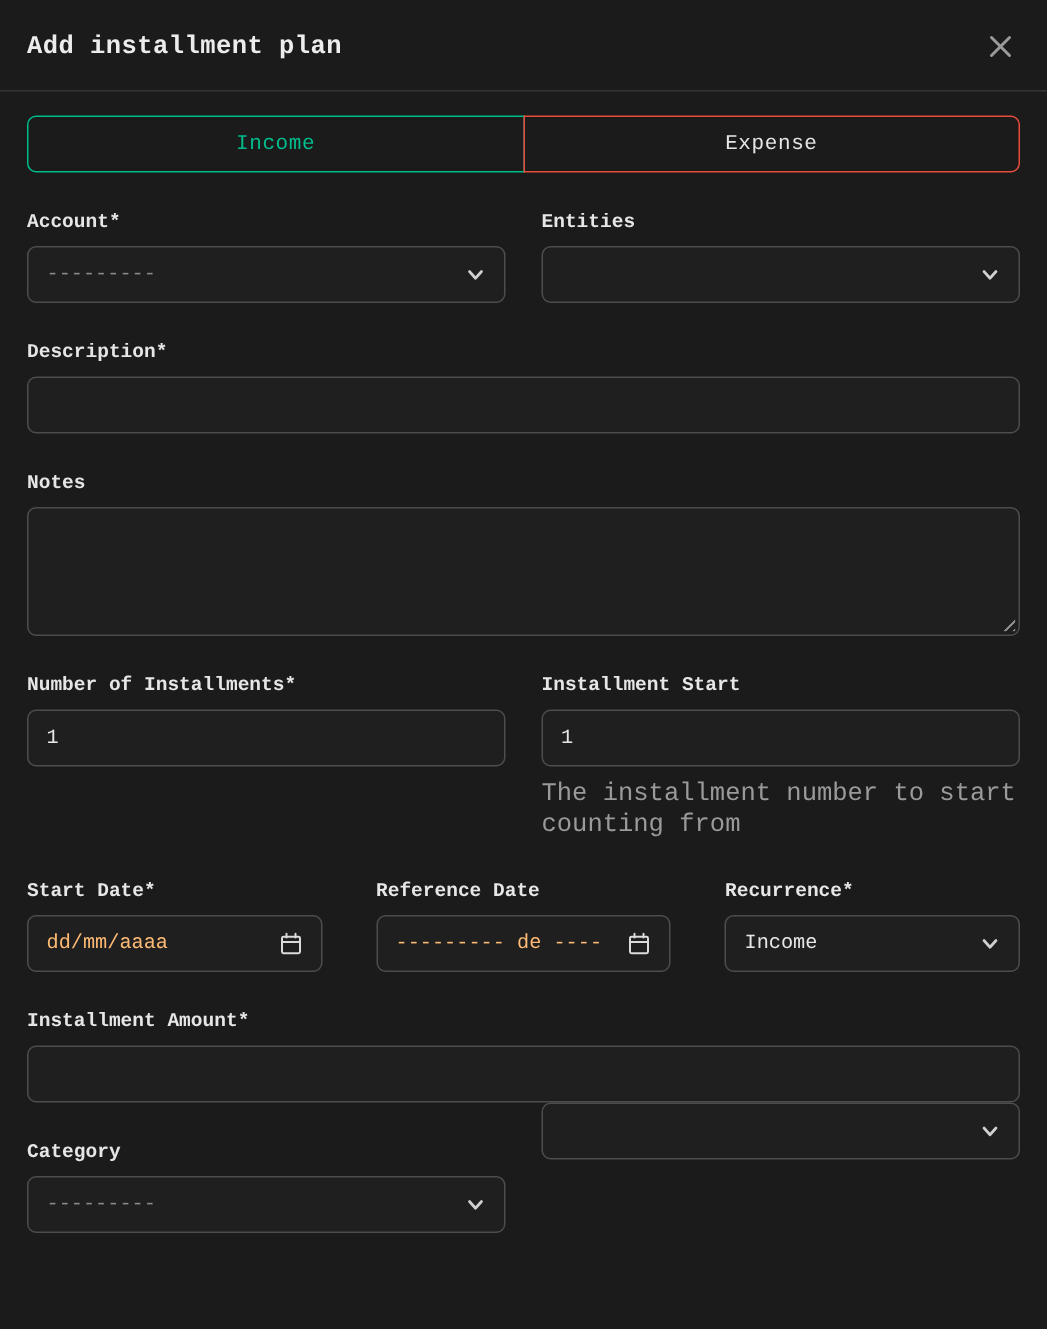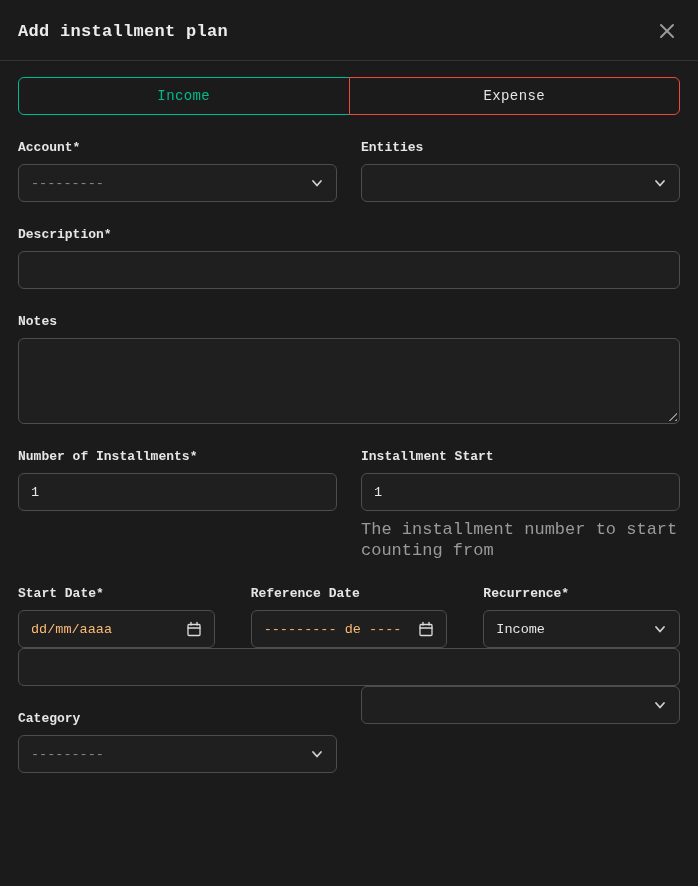--- a/index.html
+++ b/index.html
@@ -254,20 +254,21 @@
           <span class="value">Income</span>
           <span class="icon">
             <svg width="14" height="14" viewBox="0 0 14 14" fill="none" stroke="#d0d0d0" stroke-width="1.8" stroke-linecap="round" stroke-linejoin="round">
                 <polyline points="3,5 7,9.5 11,5"></polyline>
               </svg>
           </span>
         </div>
       </div>
     </div>
 
+    <label class="field-label">Installment Amount*</label>
     <input class="text-control" type="text" value="" style="">
 
     <div class="grid-2">
       <div>
         <label class="field-label">Category</label>
         <div class="control">
           <span class="value placeholder-gray">---------</span>
           <span class="icon">
             <svg width="14" height="14" viewBox="0 0 14 14" fill="none" stroke="#d0d0d0" stroke-width="1.8" stroke-linecap="round" stroke-linejoin="round">
                 <polyline points="3,5 7,9.5 11,5"></polyline>

